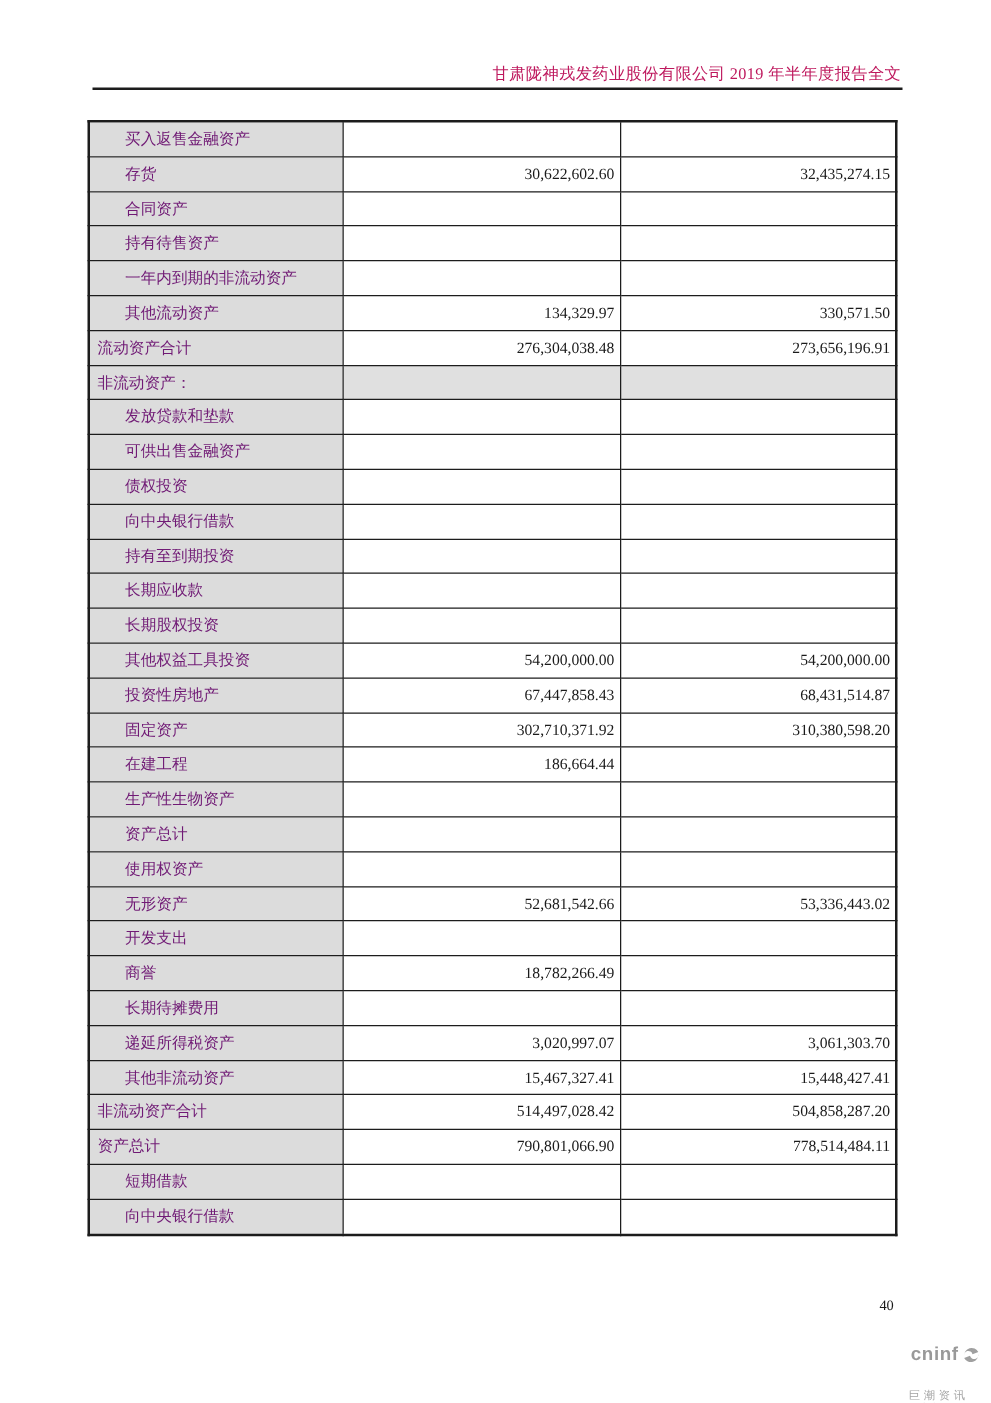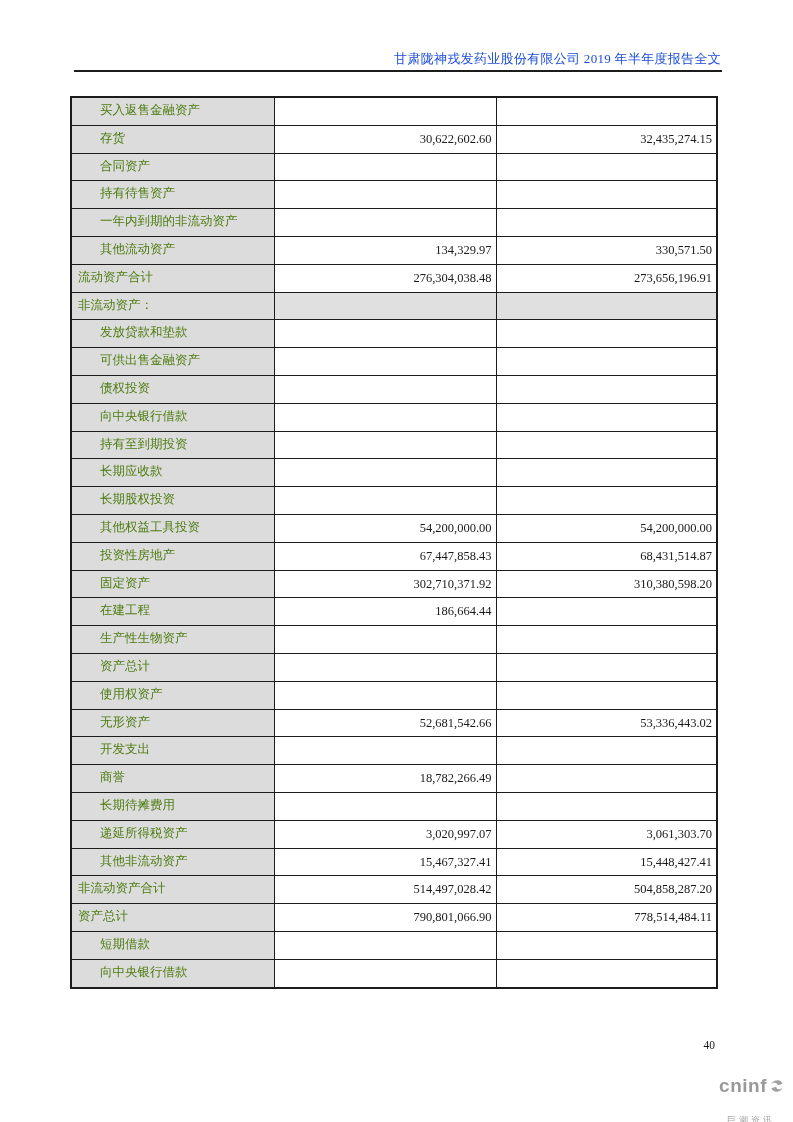--- a/index.html
+++ b/index.html
@@ -11,21 +11,21 @@
     color: #111;
     overflow: hidden;
   }
   .page { position: absolute; inset: 0; }
 
   
   .doc-header {
     position: absolute;
     top: 50px; right: 72px;
     font-size: 13px;
-    color: #1d4ed8;
+    color: #be185d;
     letter-spacing: 0.3px;
     white-space: nowrap;
   }
   .header-rule {
     position: absolute;
     top: 70px; left: 74px; right: 71px;
     height: 2px;
     background: #1c1c1c;
   }
 
@@ -44,22 +44,21 @@
     font-size: 12.5px;
     line-height: 26.8px;
     vertical-align: middle;
     white-space: nowrap;
     overflow: hidden;
     padding: 0;
   }
   td.lbl {
     background: #dcdcdc;
     padding-left: 6px;
-    color: #4d7c0f;
-    font-family: Liberation Mono, monospace;
+    color: #701a75;
   }
   td.lbl.ind { padding-left: 28px; }
   td.val {
     background: #ffffff;
     text-align: right;
     padding-right: 4px;
     color: #1a1a1a;
   }
   tr.section td.val { background: #e0e0e0; }
 
@@ -81,21 +80,21 @@
   }
   .cninf-row {
     display: flex;
     align-items: center;
     justify-content: flex-end;
     gap: 2px;
     padding-right: 4px;
   }
   .cninf-brand {
     font-weight: bold;
-    font-size: 19px;
+    font-size: 15px;
     letter-spacing: 0.5px;
     color: #999999;
   }
   .cninf-swirl { width: 16px; height: 16px; display: inline-block; }
   .cninf-cn {
     font-size: 9px;
     letter-spacing: 3px;
     color: #a3a3a3;
     margin-top: 19px;
     padding-left: 10px;

